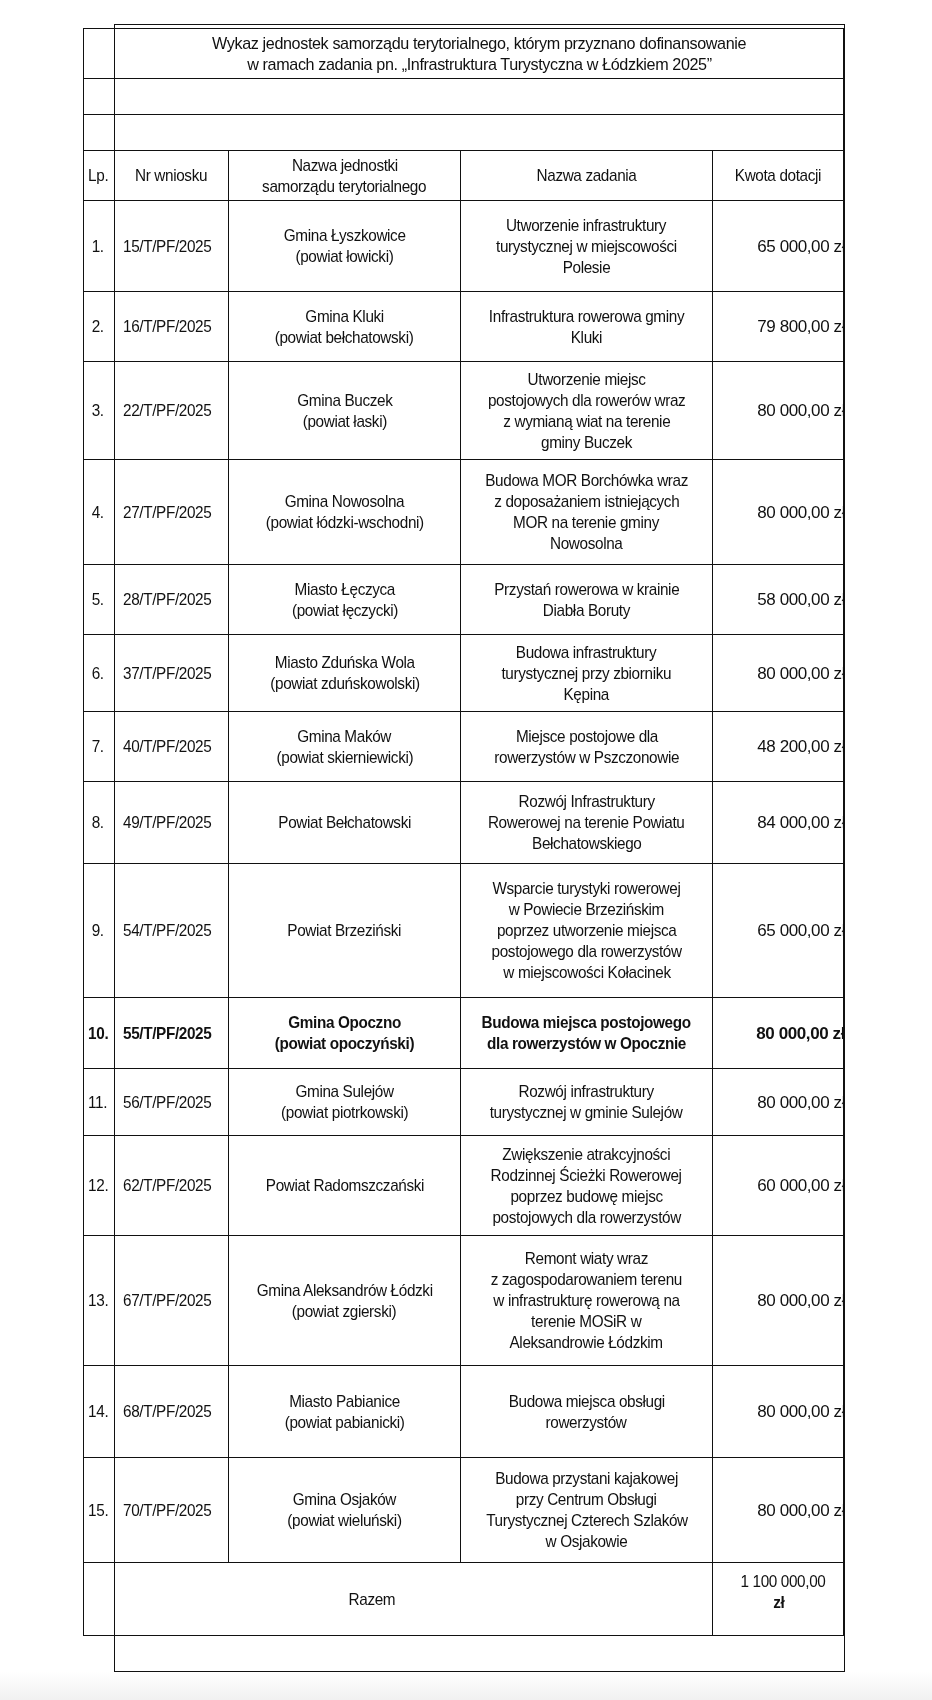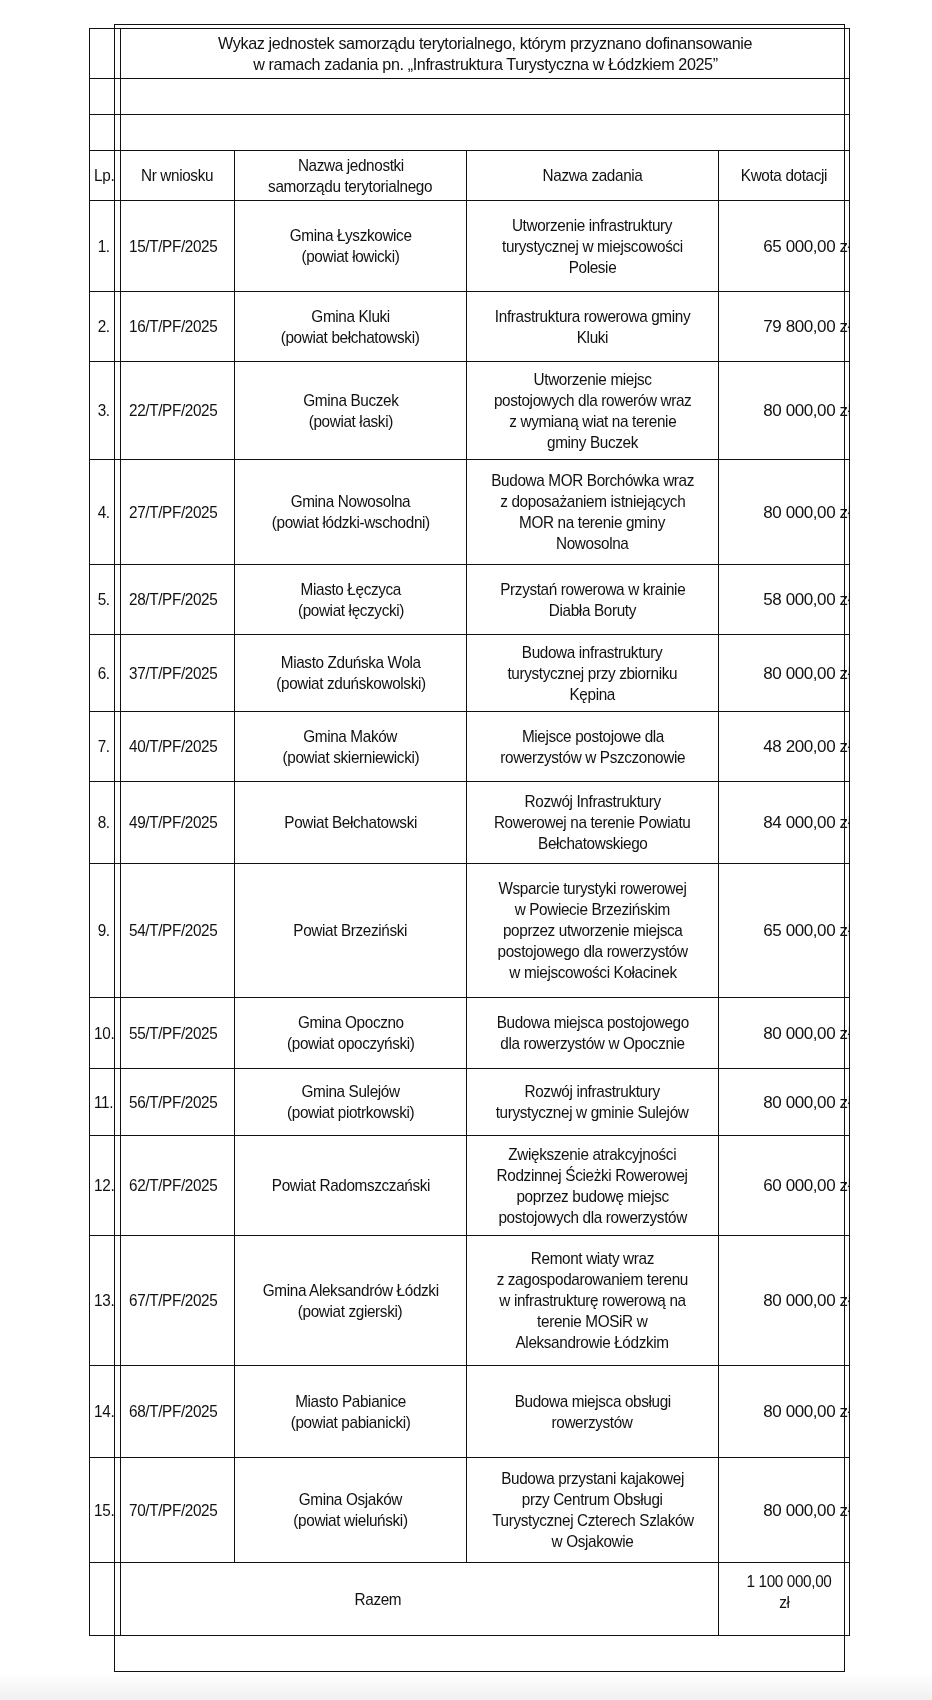--- a/index.html
+++ b/index.html
@@ -6,21 +6,21 @@
   body {
     width: 932px; height: 1700px; position: relative; overflow: hidden;
     background: linear-gradient(to bottom, #ffffff 0px, #ffffff 1672px, #f1f1f1 1700px);
     font-family: "Liberation Sans", sans-serif; color: #111;
   }
   .page-box {
     position: absolute; left: 114px; top: 24px; width: 731px; height: 1648px;
     border: 1.5px solid #111; box-sizing: border-box; background: transparent;
   }
   table.main {
-    position: absolute; left: 89px; top: 28px; width: 760px;
+    position: absolute; left: 83px; top: 28px; width: 760px;
     border-collapse: collapse; table-layout: fixed; background: transparent;
   }
   table.main td {
     border: 1.5px solid #111; padding: 0; vertical-align: middle; text-align: center;
     font-size: 17px; line-height: 21px; letter-spacing: -0.4px; overflow: hidden;
   }
   .cond { display: inline-block; transform: scaleX(0.9); transform-origin: center; white-space: nowrap; }
   .title-cell { font-size: 19px; line-height: 22px; letter-spacing: -0.2px; }
   .title-cell .cond { transform: scaleX(0.95); }
   .lp { text-align: left; padding-right: 2px !important; margin-top: 36px; }
@@ -193,21 +193,21 @@
         </td>
         <td>
           <span class="task-line"><span class="cond">Wsparcie turystyki rowerowej</span></span>
           <span class="task-line"><span class="cond">w Powiecie Brzezińskim</span></span>
           <span class="task-line"><span class="cond">poprzez utworzenie miejsca</span></span>
           <span class="task-line"><span class="cond">postojowego dla rowerzystów</span></span>
           <span class="task-line"><span class="cond">w miejscowości Kołacinek</span></span>
         </td>
         <td class="amount"><span class="amount-inner">65 000,00 zł</span></td>
       </tr>
-      <tr style="height: 71px;">
+      <tr style="height: 71px; font-weight: bold;">
         <td class="lp"><span class="cond">10.</span></td>
         <td class="nr"><span class="cond">55/T/PF/2025</span></td>
         <td>
           <span class="unit-line"><span class="cond">Gmina Opoczno</span></span>
           <span class="unit-line"><span class="cond">(powiat opoczyński)</span></span>
         </td>
         <td>
           <span class="task-line"><span class="cond">Budowa miejsca postojowego</span></span>
           <span class="task-line"><span class="cond">dla rowerzystów w Opocznie</span></span>
         </td>
@@ -280,16 +280,16 @@
           <span class="task-line"><span class="cond">Budowa przystani kajakowej</span></span>
           <span class="task-line"><span class="cond">przy Centrum Obsługi</span></span>
           <span class="task-line"><span class="cond">Turystycznej Czterech Szlaków</span></span>
           <span class="task-line"><span class="cond">w Osjakowie</span></span>
         </td>
         <td class="amount"><span class="amount-inner">80 000,00 zł</span></td>
       </tr>
       <tr style="height: 73px;">
         <td></td>
         <td colspan="3" class="razem-label"><span class="cond">Razem</span></td>
-        <td class="razem-amount"><span class="cond" style="transform-origin: right center;">1 100 000,00</span><br><span class="cond" style="transform-origin: right center;">zł</span></td>
+        <td class="razem-amount"><span class="cond" style="transform-origin: right center;">1 100 000,00</span><br><span class="cond" style="transform-origin: right center; font-weight: bold;">zł</span></td>
       </tr>
     </tbody>
 </table>
 
 </body></html>

